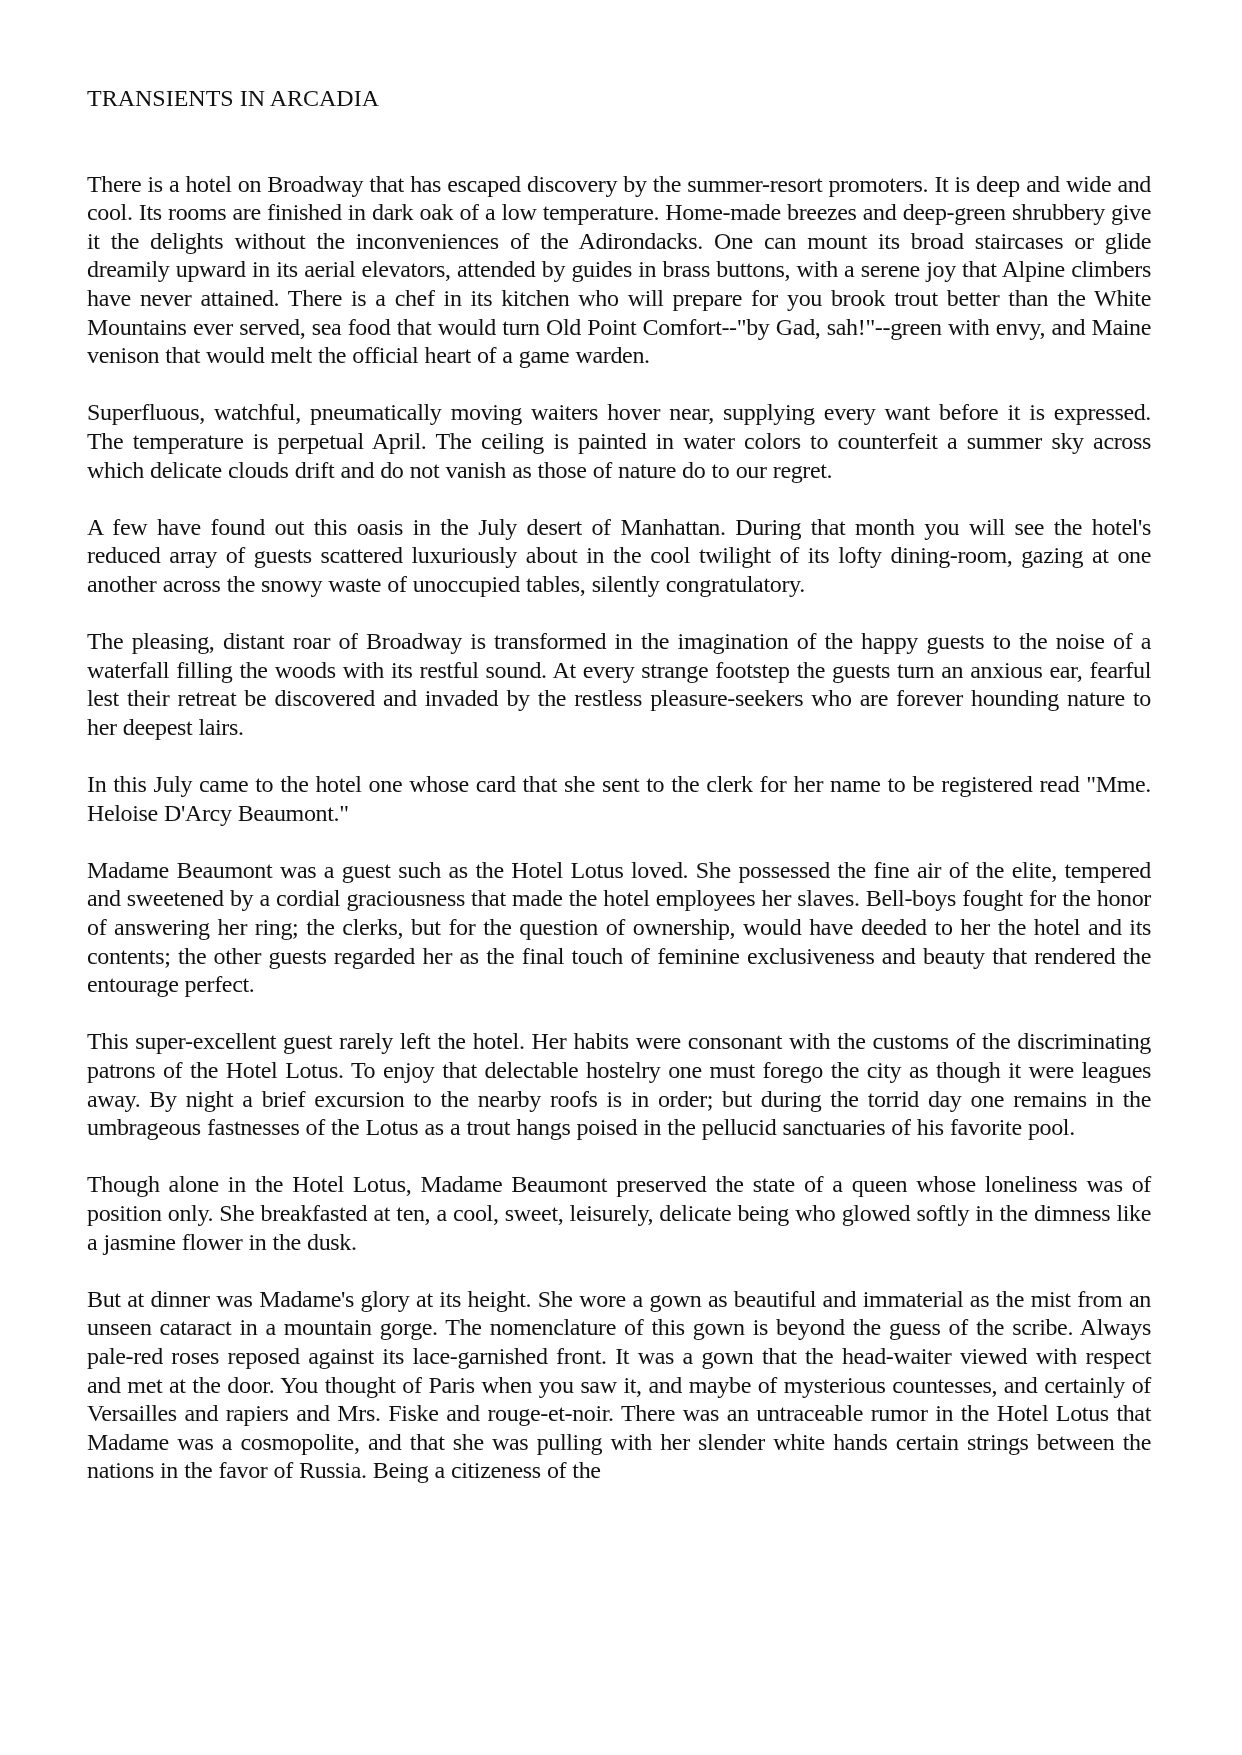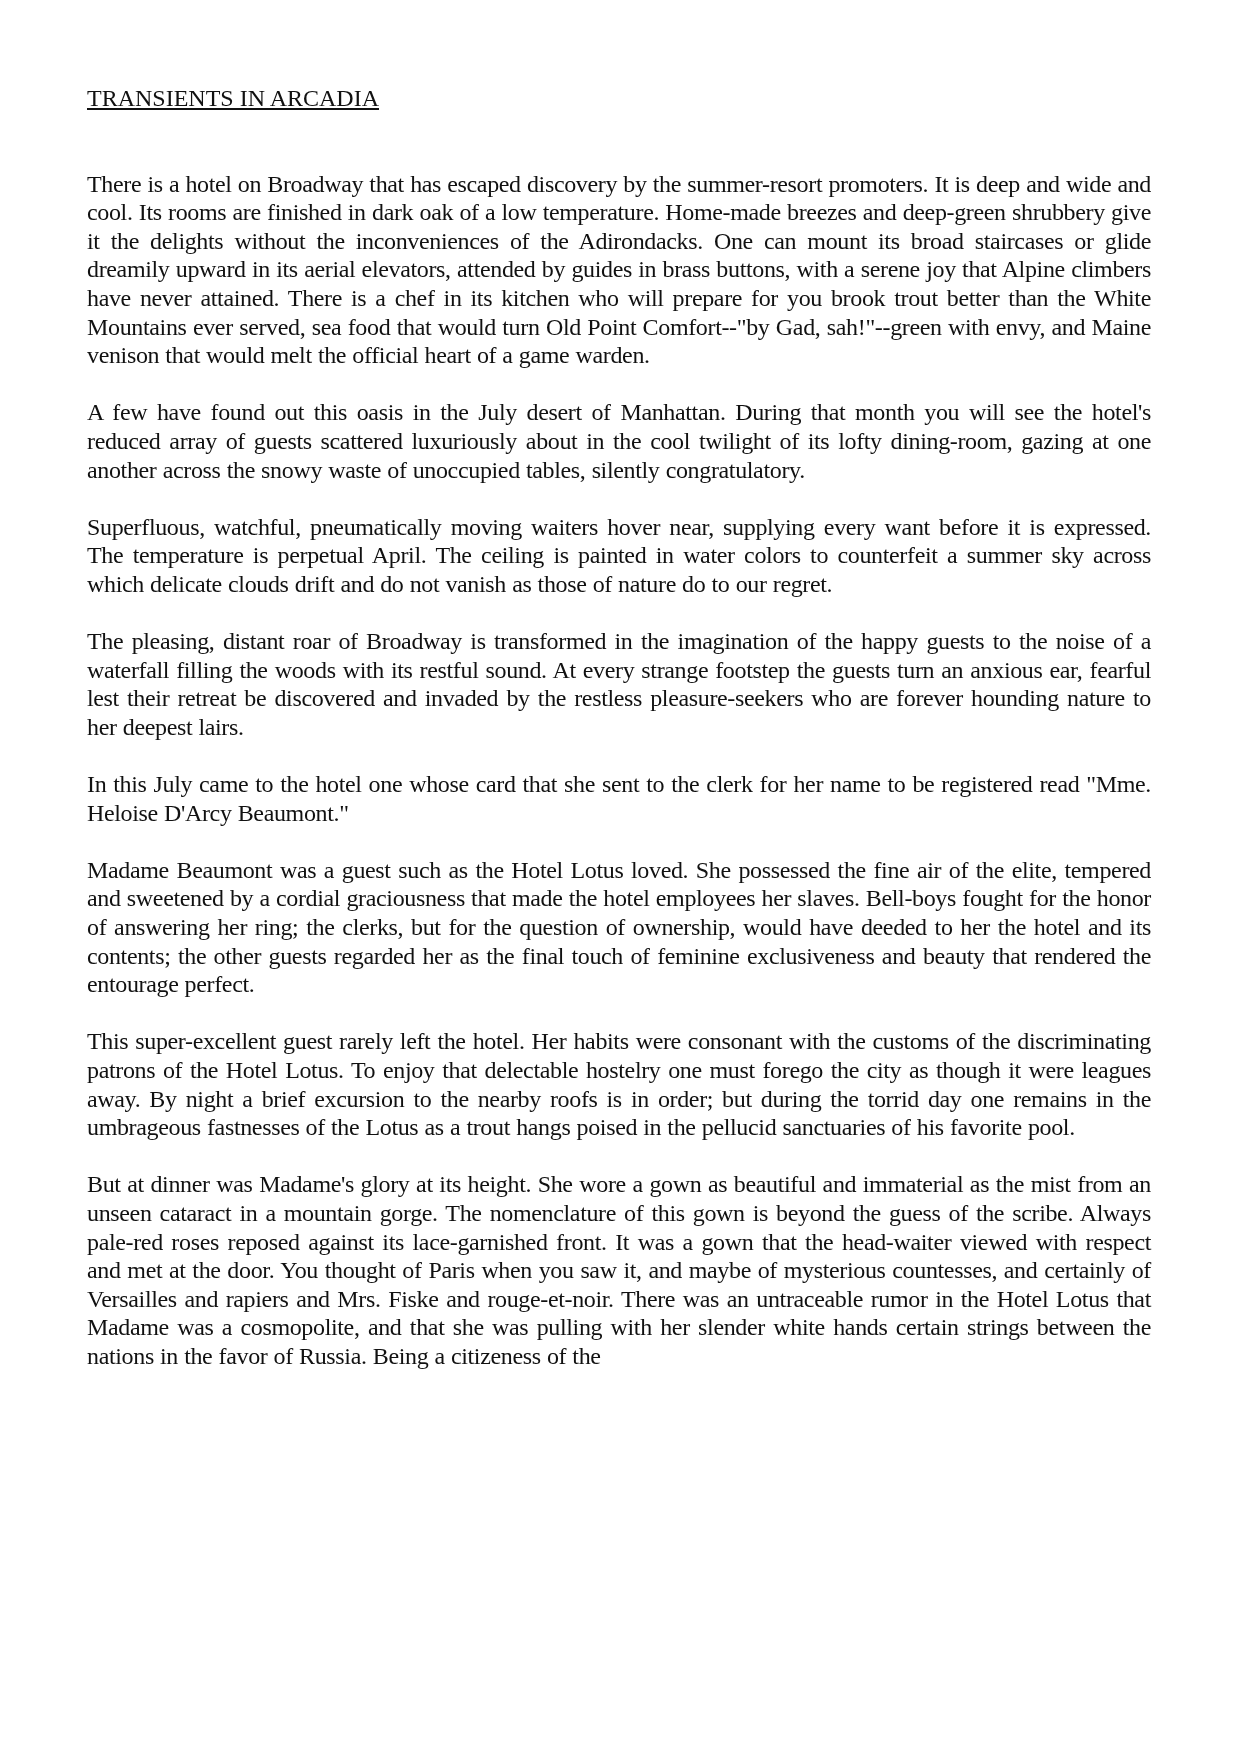--- a/index.html
+++ b/index.html
@@ -22,35 +22,35 @@
       font-size: 24px;
       line-height: 28.6px;
       color: #111111;
     }
     .title {
       margin: 0 0 57px 0;
       font-weight: normal;
       font-size: 24px;
       line-height: 28.6px;
       letter-spacing: 0;
-      text-decoration: underline;
     }
     .para {
       margin: 0 0 28.6px 0;
       text-align: justify;
       letter-spacing: -0.35px;
       word-spacing: 0.5px;
     }
   </style>
 </head>
 <body>
 
 <div class="page">
   <h1 class="title">TRANSIENTS IN ARCADIA</h1>
   <p class="para">There is a hotel on Broadway that has escaped discovery by the summer-resort promoters. It is deep and wide and cool. Its rooms are finished in dark oak of a low temperature. Home-made breezes and deep-green shrubbery give it the delights without the inconveniences of the Adirondacks. One can mount its broad staircases or glide dreamily upward in its aerial elevators, attended by guides in brass buttons, with a serene joy that Alpine climbers have never attained. There is a chef in its kitchen who will prepare for you brook trout better than the White Mountains ever served, sea food that would turn Old Point Comfort--"by Gad, sah!"--green with envy, and Maine venison that would melt the official heart of a game warden.</p>
+  <p class="para">Superfluous, watchful, pneumatically moving waiters hover near, supplying every want before it is expressed. The temperature is perpetual April. The ceiling is painted in water colors to counterfeit a summer sky across which delicate clouds drift and do not vanish as those of nature do to our regret.</p>
   <p class="para">A few have found out this oasis in the July desert of Manhattan. During that month you will see the hotel's reduced array of guests scattered luxuriously about in the cool twilight of its lofty dining-room, gazing at one another across the snowy waste of unoccupied tables, silently congratulatory.</p>
-  <p class="para">Superfluous, watchful, pneumatically moving waiters hover near, supplying every want before it is expressed. The temperature is perpetual April. The ceiling is painted in water colors to counterfeit a summer sky across which delicate clouds drift and do not vanish as those of nature do to our regret.</p>
   <p class="para">The pleasing, distant roar of Broadway is transformed in the imagination of the happy guests to the noise of a waterfall filling the woods with its restful sound. At every strange footstep the guests turn an anxious ear, fearful lest their retreat be discovered and invaded by the restless pleasure-seekers who are forever hounding nature to her deepest lairs.</p>
   <p class="para">In this July came to the hotel one whose card that she sent to the clerk for her name to be registered read "Mme. Heloise D'Arcy Beaumont."</p>
   <p class="para">Madame Beaumont was a guest such as the Hotel Lotus loved. She possessed the fine air of the elite, tempered and sweetened by a cordial graciousness that made the hotel employees her slaves. Bell-boys fought for the honor of answering her ring; the clerks, but for the question of ownership, would have deeded to her the hotel and its contents; the other guests regarded her as the final touch of feminine exclusiveness and beauty that rendered the entourage perfect.</p>
   <p class="para">This super-excellent guest rarely left the hotel. Her habits were consonant with the customs of the discriminating patrons of the Hotel Lotus. To enjoy that delectable hostelry one must forego the city as though it were leagues away. By night a brief excursion to the nearby roofs is in order; but during the torrid day one remains in the umbrageous fastnesses of the Lotus as a trout hangs poised in the pellucid sanctuaries of his favorite pool.</p>
+  <p class="para">Though alone in the Hotel Lotus, Madame Beaumont preserved the state of a queen whose loneliness was of position only. She breakfasted at ten, a cool, sweet, leisurely, delicate being who glowed softly in the dimness like a jasmine flower in the dusk.</p>
   <p class="para">But at dinner was Madame's glory at its height. She wore a gown as beautiful and immaterial as the mist from an unseen cataract in a mountain gorge. The nomenclature of this gown is beyond the guess of the scribe. Always pale-red roses reposed against its lace-garnished front. It was a gown that the head-waiter viewed with respect and met at the door. You thought of Paris when you saw it, and maybe of mysterious countesses, and certainly of Versailles and rapiers and Mrs. Fiske and rouge-et-noir. There was an untraceable rumor in the Hotel Lotus that Madame was a cosmopolite, and that she was pulling with her slender white hands certain strings between the nations in the favor of Russia. Being a citizeness of the</p>
 </div>
 
 </body></html>

